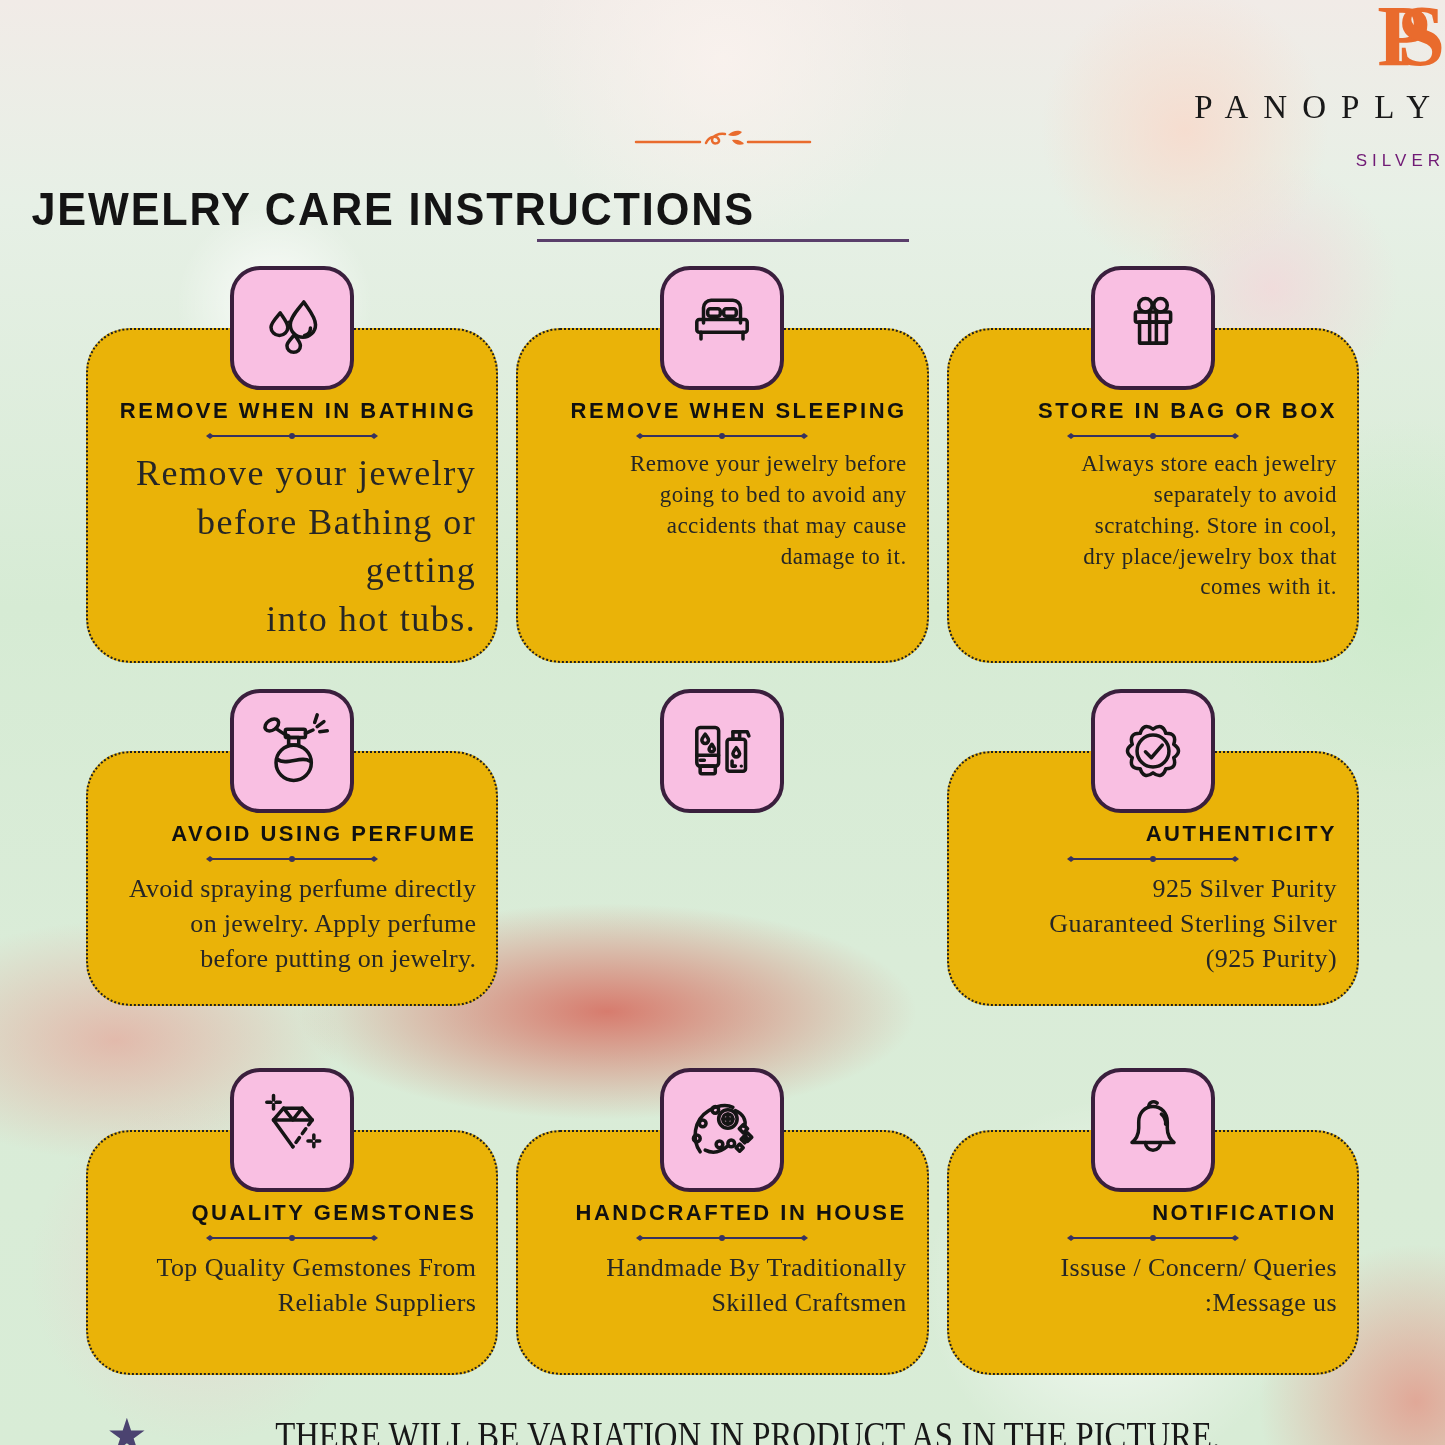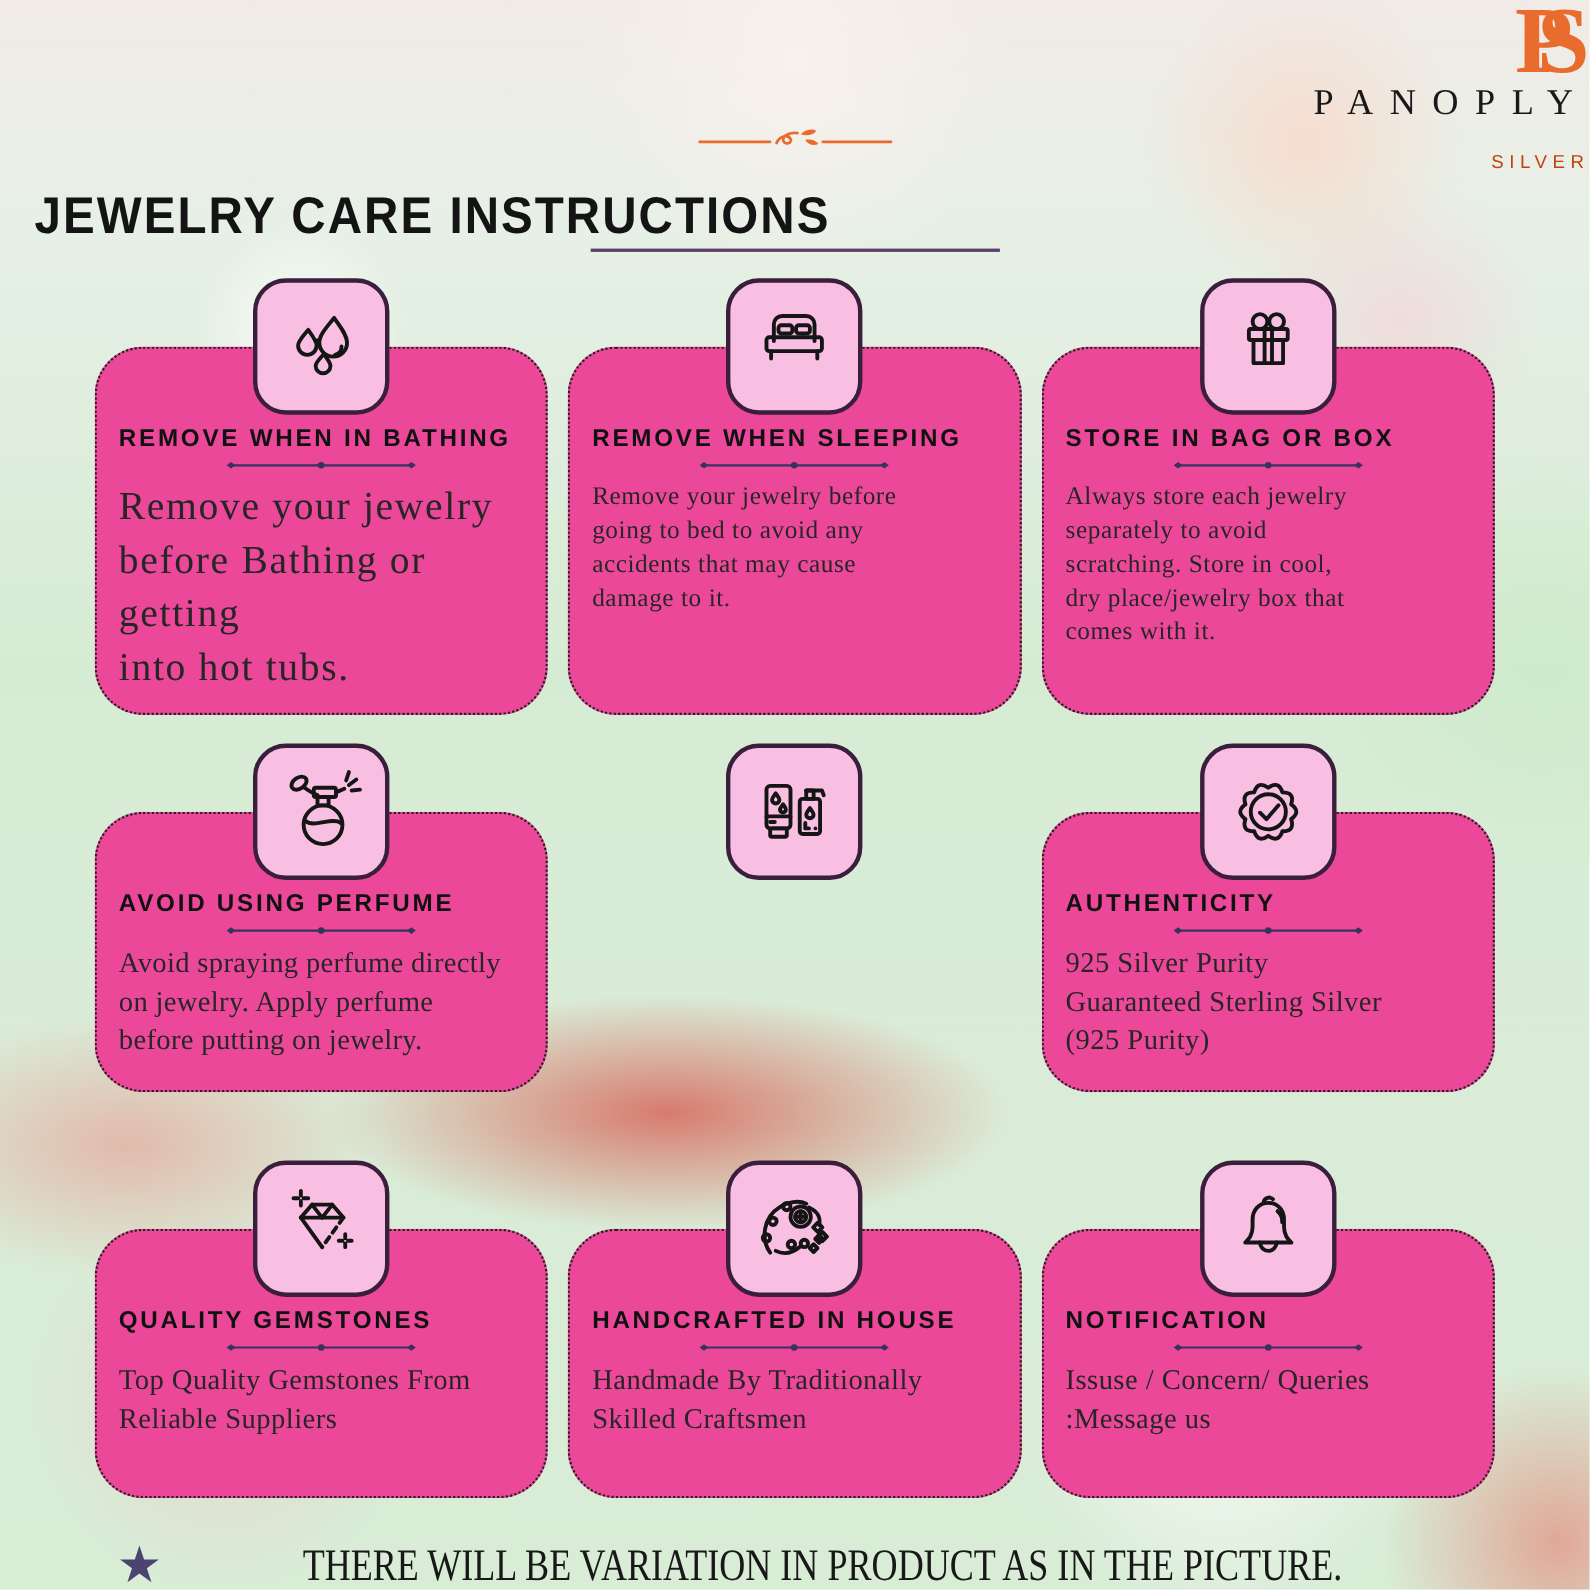--- a/index.html
+++ b/index.html
@@ -27,25 +27,25 @@
   .logo{ text-align:right; }
   .monogram{
     font-family:"Liberation Serif", serif;
     font-weight:bold; font-size:86px; line-height:.85;
     color:#e96b2d; letter-spacing:-0.38em; display:inline-block;
     padding-right:.38em;
   }
   .brandname{
     font-family:"Liberation Serif", serif;
     font-size:33px; letter-spacing:15px; text-indent:15px;
-    color:#191919; margin-top:3px;
+    color:#191919; margin-top:16px;
   }
   .logo-divider{ display:block; margin:2px auto 0; }
   .brandsub{
-    font-size:17px; letter-spacing:5px; text-indent:5px; color:#c2410c; margin-top:1px;
+    font-size:17px; letter-spacing:5px; text-indent:5px; color:#701a75; margin-top:1px;
   }
   .page-title-wrap{ margin-top:10px; }
   .page-title{
     font-size:47px; font-weight:bold; letter-spacing:2px;
     transform:scaleX(.92); transform-origin:center; display:inline-block;
     color:#141414; white-space:nowrap;
   }
   .title-underline{
     width:372px; height:3px; background:#5a3f6b; margin:3px auto 0;
   }
@@ -53,22 +53,22 @@
   
   .row{
     display:grid; grid-template-columns:repeat(3,1fr); column-gap:18px;
     padding:0 86px;
   }
   .row-1{ margin-top:24px; }
   .row-2{ margin-top:26px; }
   .row-3{ margin-top:62px; }
   .cell{ position:relative; padding-top:62px; }
   .card{
-    background:#ec4899; border:2px dotted #1f1f1f; border-radius:44px;
-    padding:68px 20px 18px; text-align:left; height:100%;
+    background:#eab308; border:2px dotted #1f1f1f; border-radius:44px;
+    padding:68px 20px 18px; text-align:right; height:100%;
   }
   .row-1 .card{ min-height:263px; }
   .row-2 .card{ min-height:255px; }
   .row-3 .card{ min-height:245px; }
   .tile{
     position:absolute; top:0; left:50%; transform:translateX(-50%);
     width:124px; height:124px; background:#f9bfe2;
     border:4px solid #3a1f3d; border-radius:30px;
     display:flex; align-items:center; justify-content:center;
     z-index:2;

